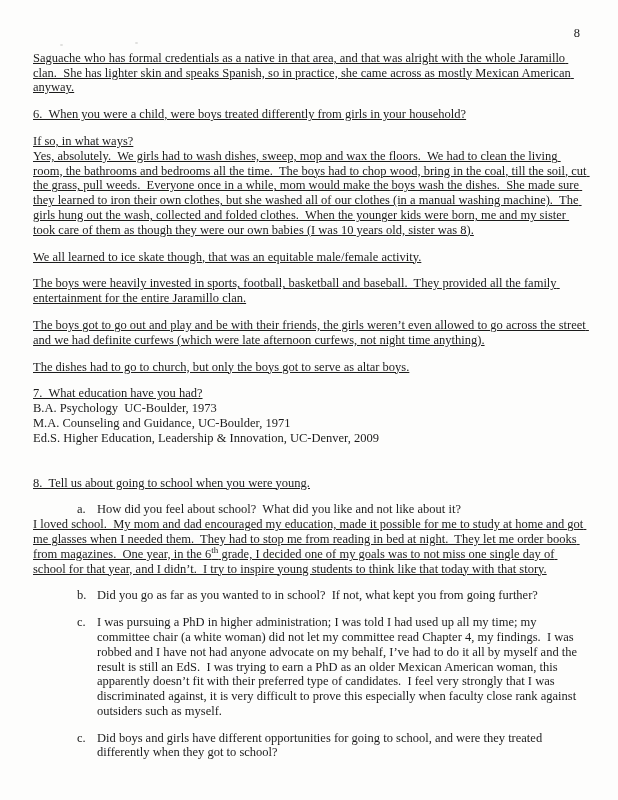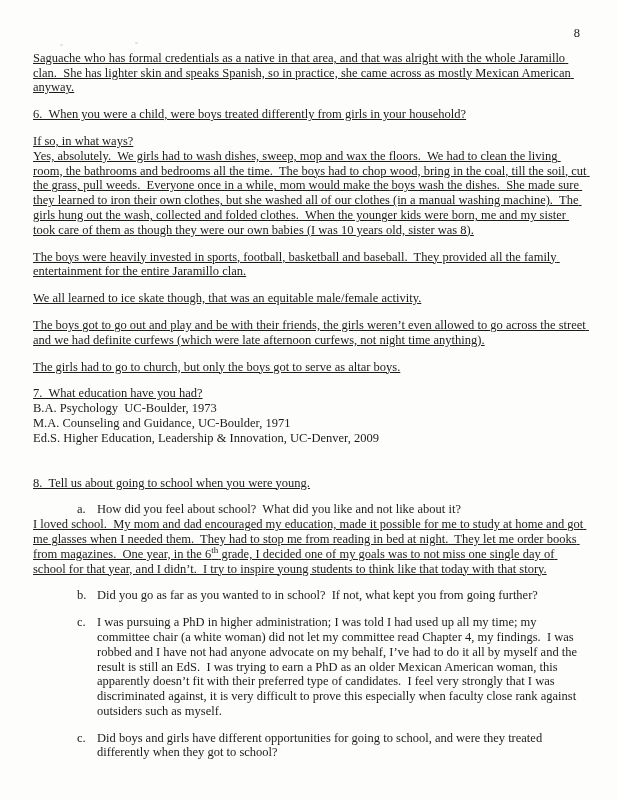--- a/index.html
+++ b/index.html
@@ -82,24 +82,24 @@
   <div class="speck" style="left:135px; top:42px; width:3px; height:2px;"></div>
 
   <div class="page-number">8</div>
 
   <p class="para">Saguache who has formal credentials as a native in that area, and that was alright with the whole Jaramillo clan.  She has lighter skin and speaks Spanish, so in practice, she came across as mostly Mexican American anyway.</p>
 
   <p class="para">6.  When you were a child, were boys treated differently from girls in your household?</p>
 
   <p class="para tight indent-line">If so, in what ways?</p>
   <p class="para">Yes, absolutely.  We girls had to wash dishes, sweep, mop and wax the floors.  We had to clean the living room, the bathrooms and bedrooms all the time.  The boys had to chop wood, bring in the coal, till the soil, cut the grass, pull weeds.  Everyone once in a while, mom would make the boys wash the dishes.  She made sure they learned to iron their own clothes, but she washed all of our clothes (in a manual washing machine).  The girls hung out the wash, collected and folded clothes.  When the younger kids were born, me and my sister took care of them as though they were our own babies (I was 10 years old, sister was 8).</p>
+  <p class="para">We all learned to ice skate though, that was an equitable male/female activity.</p>
   <p class="para">The boys were heavily invested in sports, football, basketball and baseball.  They provided all the family entertainment for the entire Jaramillo clan.</p>
-  <p class="para">We all learned to ice skate though, that was an equitable male/female activity.</p>
   <p class="para">The boys got to go out and play and be with their friends, the girls weren’t even allowed to go across the street and we had definite curfews (which were late afternoon curfews, not night time anything).</p>
-  <p class="para">The girls had to go to church, but only the boys got to serve as altar boys.</p>
+  <p class="para">The dishes had to go to church, but only the boys got to serve as altar boys.</p>
 
   <p class="para tight">7.  What education have you had?</p>
   <div class="edu-block">
     <p class="edu-line">B.A. Psychology  UC-Boulder, 1973</p>
     <p class="edu-line">M.A. Counseling and Guidance, UC-Boulder, 1971</p>
     <p class="edu-line">Ed.S. Higher Education, Leadership &amp; Innovation, UC-Denver, 2009</p>
   </div>
 
   <p class="para">8.  Tell us about going to school when you were young.</p>
 

